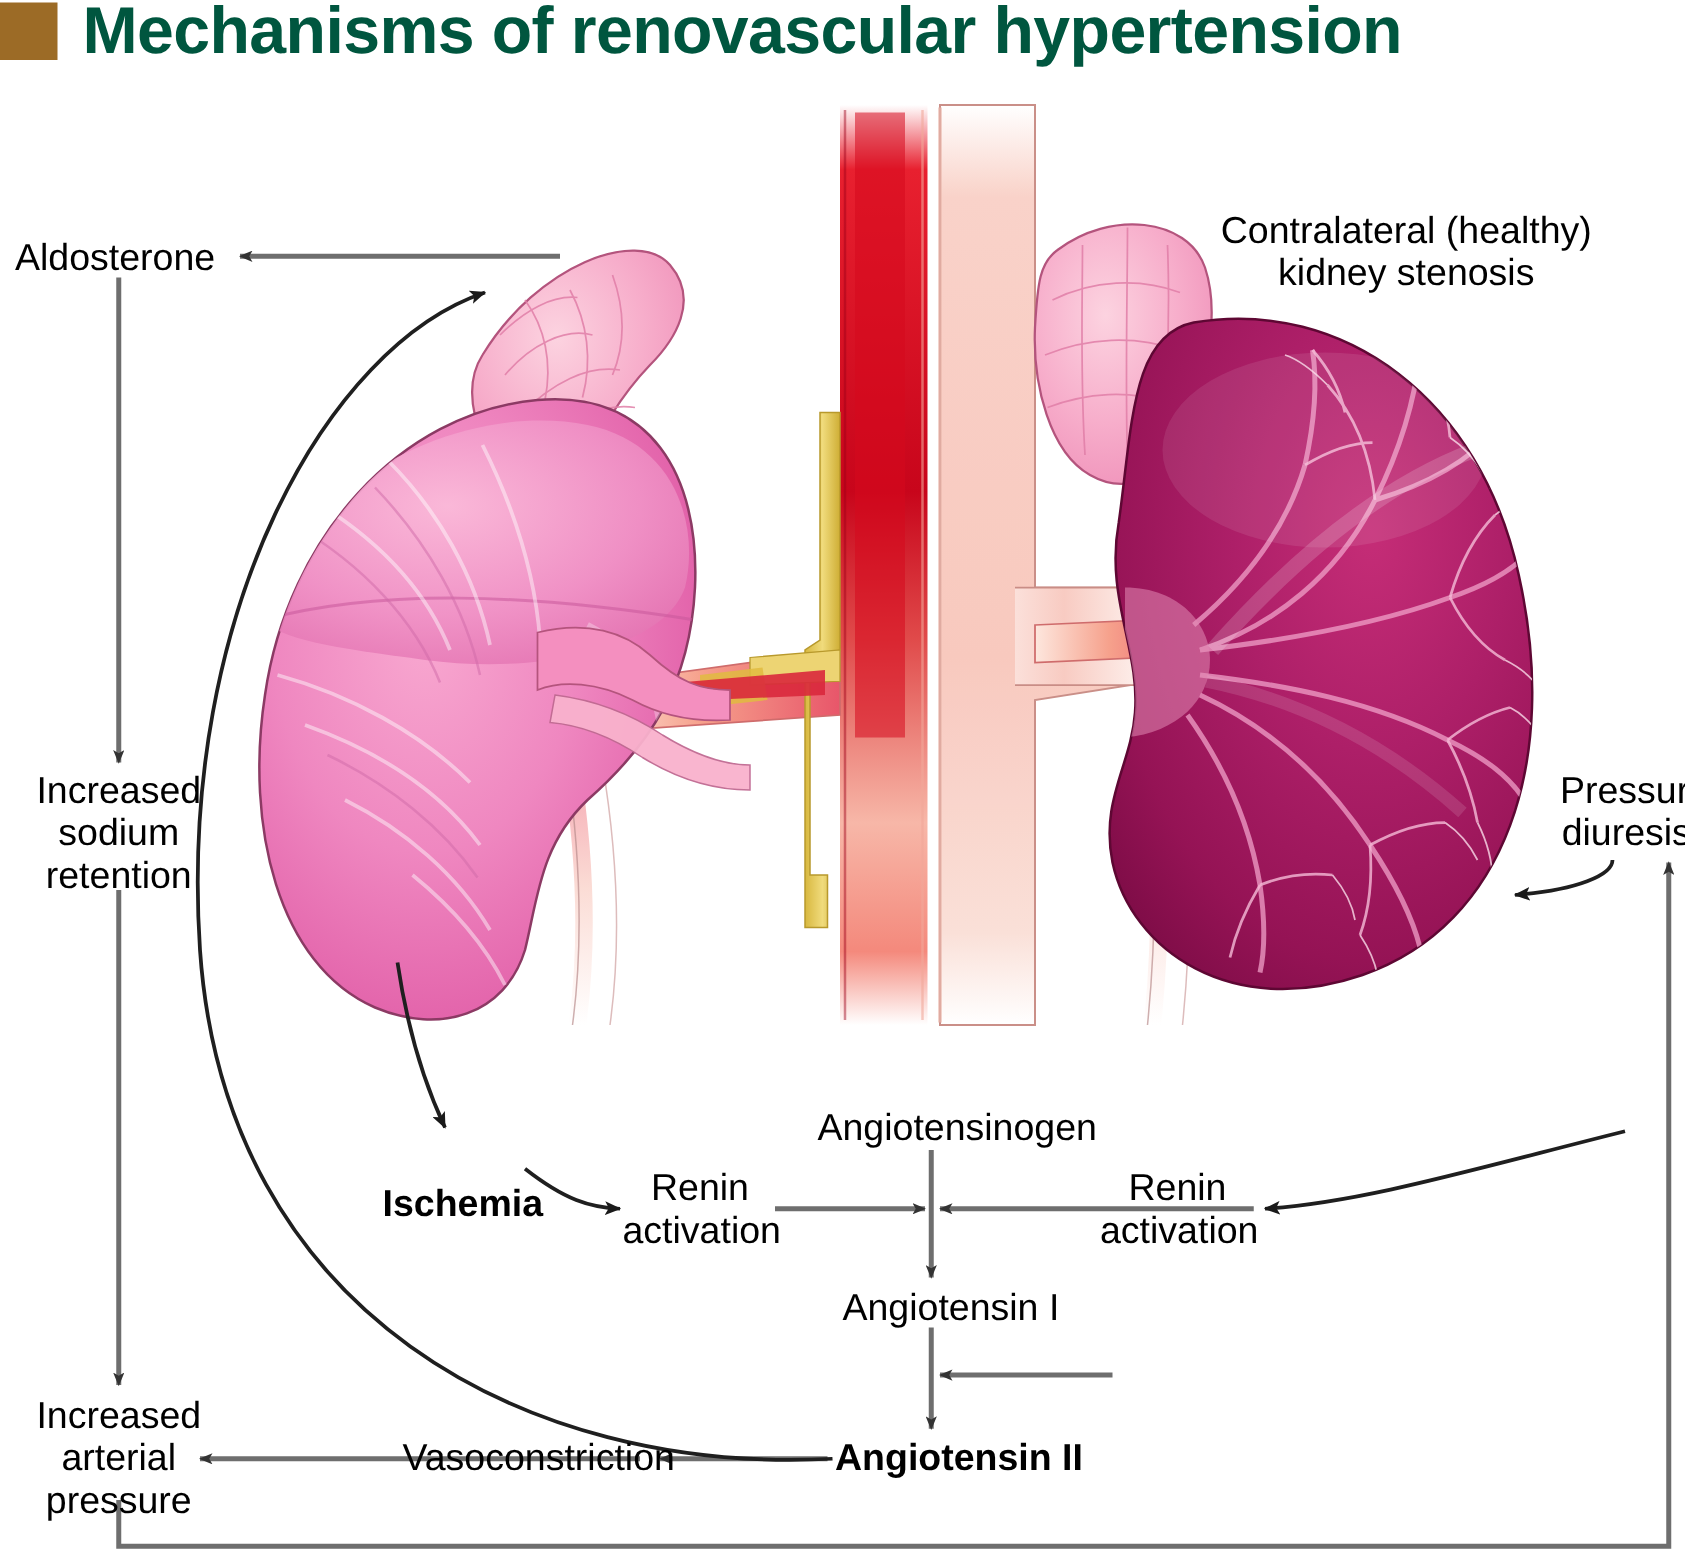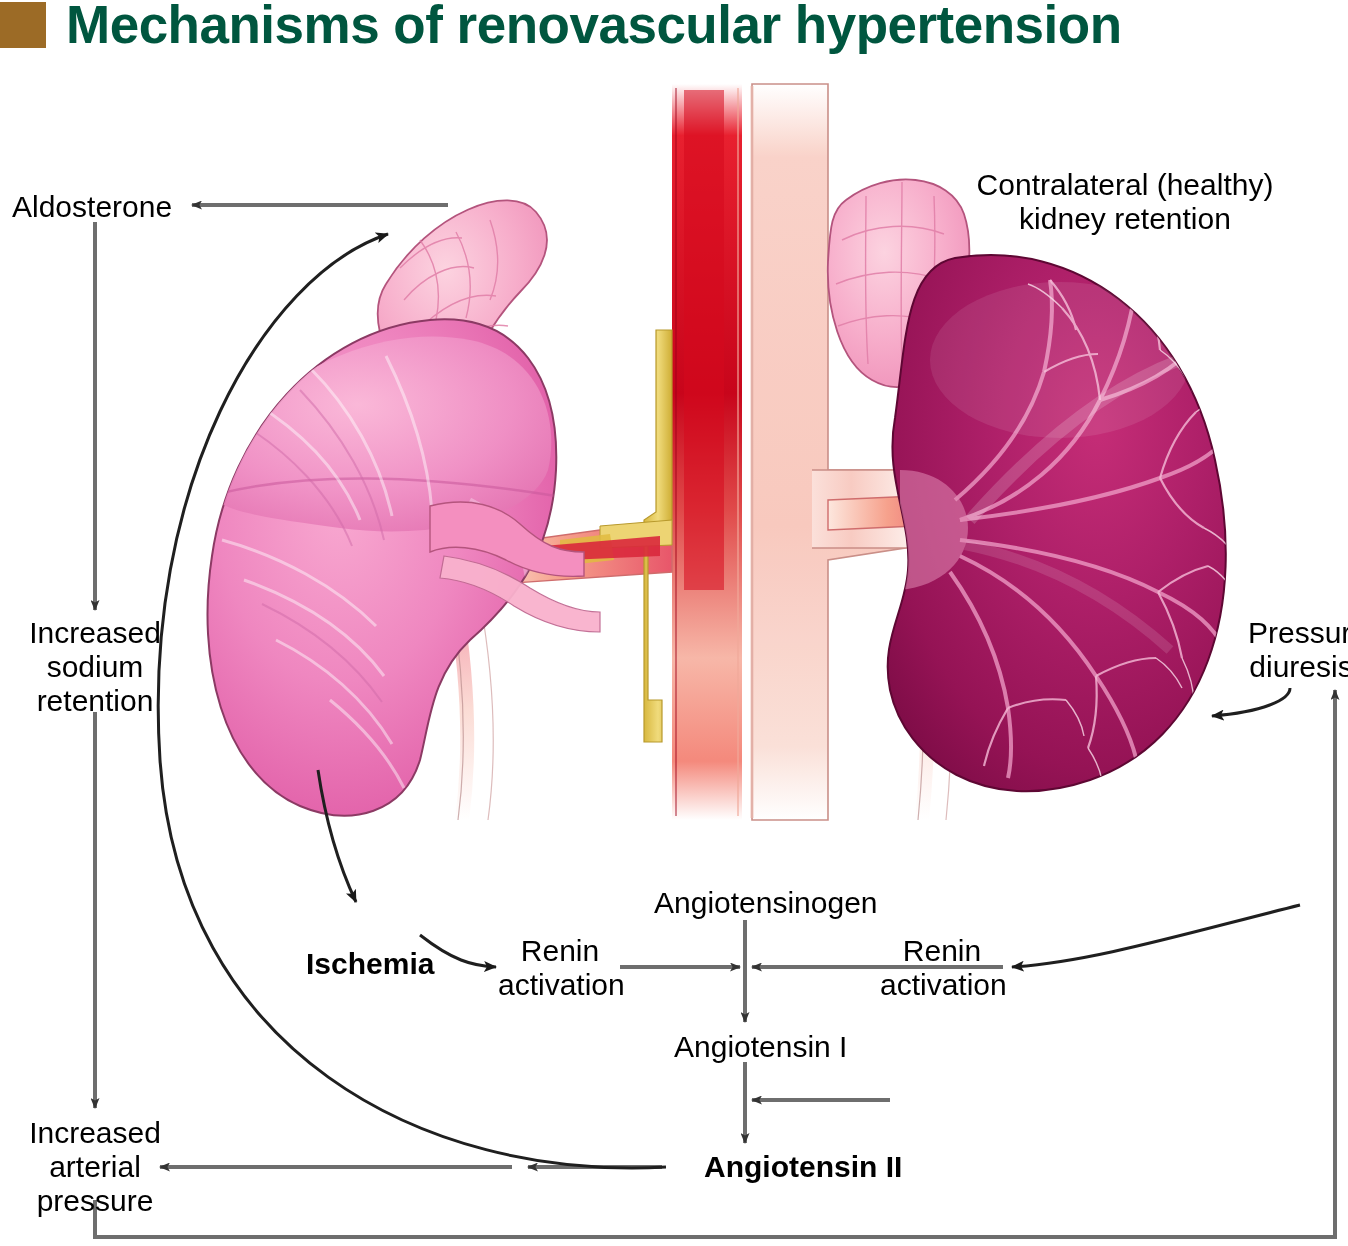--- a/index.html
+++ b/index.html
@@ -315,32 +315,33 @@
 retention</div>
 
   <div class="lbl c" style="left:5px;top:1116px;width:180px;">Increased
 arterial
 pressure</div>
 
   <div class="lbl b" style="left:306px;top:903px;margin-top:44px;">Ischemia</div>
 
 
   <div class="lbl c" style="left:960px;top:168px;width:330px;">Contralateral (healthy)
-kidney retention</div>
+kidney stenosis</div>
 
   <div class="lbl c" style="left:1248px;top:616px;width:106px;">Pressure
 diuresis</div>
 
   <div class="lbl c" style="left:498px;top:934px;width:124px;">Renin
 activation</div>
 
   <div class="lbl c" style="left:880px;top:934px;width:124px;">Renin
 activation</div>
 
   <div class="lbl" style="left:654px;top:886px;">Angiotensinogen</div>
 
   <div class="lbl" style="left:674px;top:1030px;">Angiotensin I</div>
 
-  <div class="lbl b" style="left:704px;top:1150px;">Angiotensin II</div>
-
-
+  <div class="lbl b" style="left:668px;top:1150px;">Angiotensin II</div>
+
+
+  <div class="lbl" style="left:322px;top:1150px;">Vasoconstriction</div>
 
 </div>
 
 </body></html>

